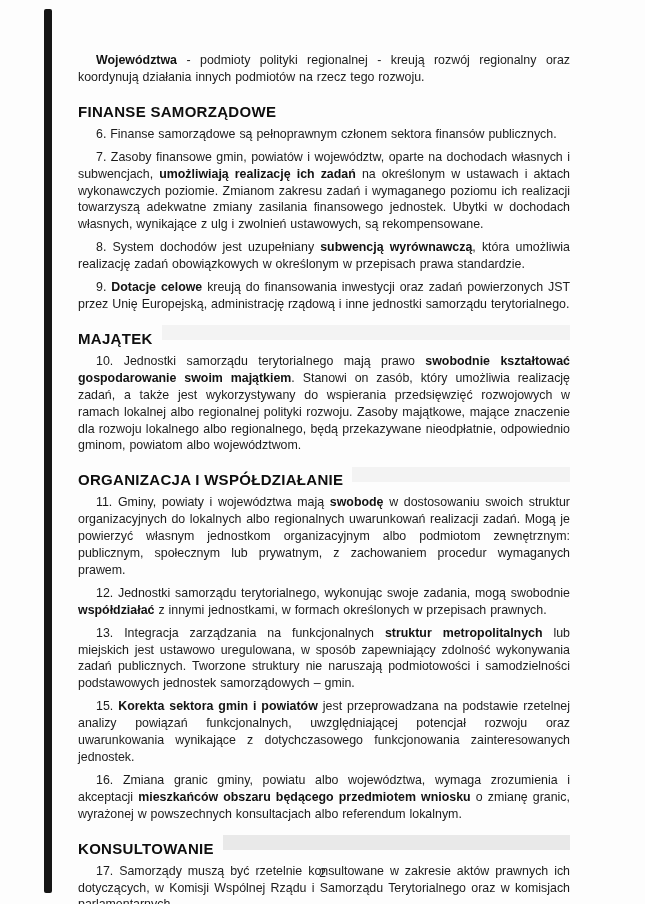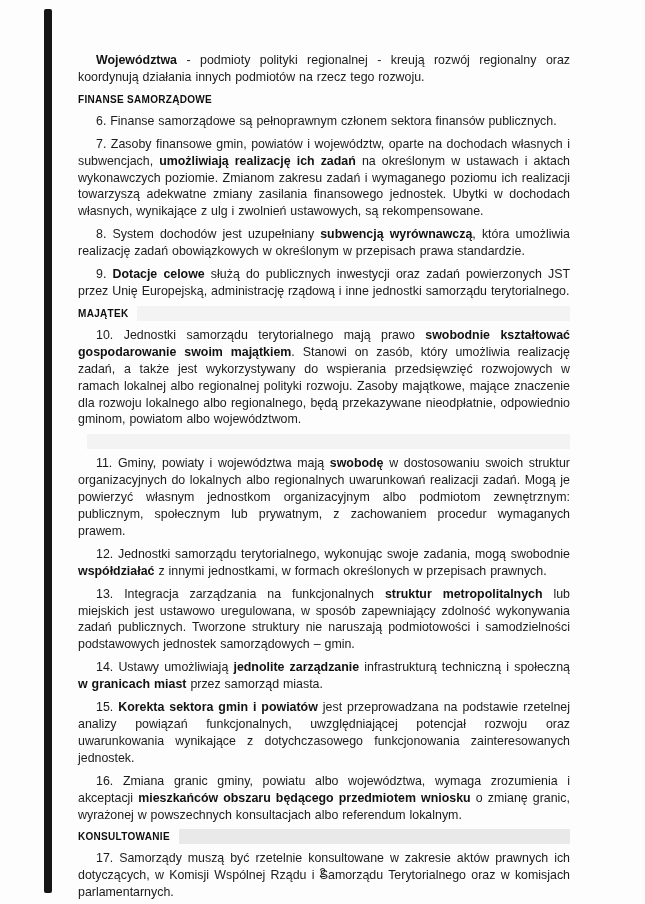--- a/index.html
+++ b/index.html
@@ -36,25 +36,26 @@
     margin: 0 0 6px 0;
     word-spacing: 0.5px;
   }
   .paragraph .bold { font-weight: bold; color: #121212; }
   .heading {
     display: flex;
     align-items: center;
     margin: 3px 0 6px 0;
   }
   .heading .h-text {
-    font-size: 10px;
+    font-size: 15px;
     font-weight: bold;
     letter-spacing: 0.3px;
     color: #0e0e0e;
     white-space: nowrap;
+    margin-top: 11px;
   }
   .heading .h-stripe {
     flex: 1;
     height: 15px;
     margin-left: 9px;
     background: transparent;
   }
   .footer {
     position: absolute;
     left: 0; right: 0;
@@ -71,33 +72,33 @@
   <div class="scan-bar"></div>
   <div class="content" id="doc-content">
       <div class="paragraph"><span class="bold">Województwa</span><span> - podmioty polityki regionalnej - kreują rozwój regionalny oraz koordynują działania innych podmiotów na rzecz tego rozwoju.</span></div>
       <div class="heading">
         <span class="h-text">FINANSE SAMORZĄDOWE</span>
         <span class="h-stripe"></span>
       </div>
       <div class="paragraph"><span>6. Finanse samorządowe są pełnoprawnym członem sektora finansów publicznych.</span></div>
       <div class="paragraph"><span>7. Zasoby finansowe gmin, powiatów i województw, oparte na dochodach własnych i subwencjach, </span><span class="bold">umożliwiają realizację ich zadań</span><span> na określonym w ustawach i aktach wykonawczych poziomie. Zmianom zakresu zadań i wymaganego poziomu ich realizacji towarzyszą adekwatne zmiany zasilania finansowego jednostek. Ubytki w dochodach własnych, wynikające z ulg i zwolnień ustawowych, są rekompensowane.</span></div>
       <div class="paragraph"><span>8. System dochodów jest uzupełniany </span><span class="bold">subwencją wyrównawczą</span><span>, która umożliwia realizację zadań obowiązkowych w określonym w przepisach prawa standardzie.</span></div>
-      <div class="paragraph"><span>9. </span><span class="bold">Dotacje celowe</span><span> służą do publicznych inwestycji oraz zadań powierzonych JST przez Unię Europejską, administrację rządową i inne jednostki samorządu terytorialnego.</span></div>
+      <div class="paragraph"><span>9. </span><span class="bold">Dotacje celowe</span><span> kreują do finansowania inwestycji oraz zadań powierzonych JST przez Unię Europejską, administrację rządową i inne jednostki samorządu terytorialnego.</span></div>
       <div class="heading">
         <span class="h-text">MAJĄTEK</span>
         <span class="h-stripe" style="background: rgb(243, 243, 243);"></span>
       </div>
       <div class="paragraph"><span>10. Jednostki samorządu terytorialnego mają prawo </span><span class="bold">swobodnie kształtować gospodarowanie swoim majątkiem</span><span>. Stanowi on zasób, który umożliwia realizację zadań, a także jest wykorzystywany do wspierania przedsięwzięć rozwojowych w ramach lokalnej albo regionalnej polityki rozwoju. Zasoby majątkowe, mające znaczenie dla rozwoju lokalnego albo regionalnego, będą przekazywane nieodpłatnie, odpowiednio gminom, powiatom albo województwom.</span></div>
       <div class="heading">
+        <span class="h-text">ORGANIZACJA I WSPÓŁDZIAŁANIE</span>
         <span class="h-stripe" style="background: rgb(243, 243, 243);"></span>
       </div>
       <div class="paragraph"><span>11. Gminy, powiaty i województwa mają </span><span class="bold">swobodę</span><span> w dostosowaniu swoich struktur organizacyjnych do lokalnych albo regionalnych uwarunkowań realizacji zadań. Mogą je powierzyć własnym jednostkom organizacyjnym albo podmiotom zewnętrznym: publicznym, społecznym lub prywatnym, z zachowaniem procedur wymaganych prawem.</span></div>
       <div class="paragraph"><span>12. Jednostki samorządu terytorialnego, wykonując swoje zadania, mogą swobodnie </span><span class="bold">współdziałać</span><span> z innymi jednostkami, w formach określonych w przepisach prawnych.</span></div>
       <div class="paragraph"><span>13. Integracja zarządzania na funkcjonalnych </span><span class="bold">struktur metropolitalnych</span><span> lub miejskich jest ustawowo uregulowana, w sposób zapewniający zdolność wykonywania zadań publicznych. Tworzone struktury nie naruszają podmiotowości i samodzielności podstawowych jednostek samorządowych – gmin.</span></div>
-      <div class="paragraph"><span>14. Ustawy umożliwiają </span><span class="bold">jednolite zarządzanie</span><span> infrastrukturą techniczną i społeczną </span><span class="bold">w granicach miast</span><span> przez samorząd miasta.</span></div>
       <div class="paragraph"><span>15. </span><span class="bold">Korekta sektora gmin i powiatów</span><span> jest przeprowadzana na podstawie rzetelnej analizy powiązań funkcjonalnych, uwzględniającej potencjał rozwoju oraz uwarunkowania wynikające z dotychczasowego funkcjonowania zainteresowanych jednostek.</span></div>
       <div class="paragraph"><span>16. Zmiana granic gminy, powiatu albo województwa, wymaga zrozumienia i akceptacji </span><span class="bold">mieszkańców obszaru będącego przedmiotem wniosku</span><span> o zmianę granic, wyrażonej w powszechnych konsultacjach albo referendum lokalnym.</span></div>
       <div class="heading">
         <span class="h-text">KONSULTOWANIE</span>
         <span class="h-stripe" style="background: rgb(233, 233, 233);"></span>
       </div>
       <div class="paragraph"><span>17. Samorządy muszą być rzetelnie konsultowane w zakresie aktów prawnych ich dotyczących, w Komisji Wspólnej Rządu i Samorządu Terytorialnego oraz w komisjach parlamentarnych.</span></div>
     </div>
   <div class="footer">2</div>
 </div>

